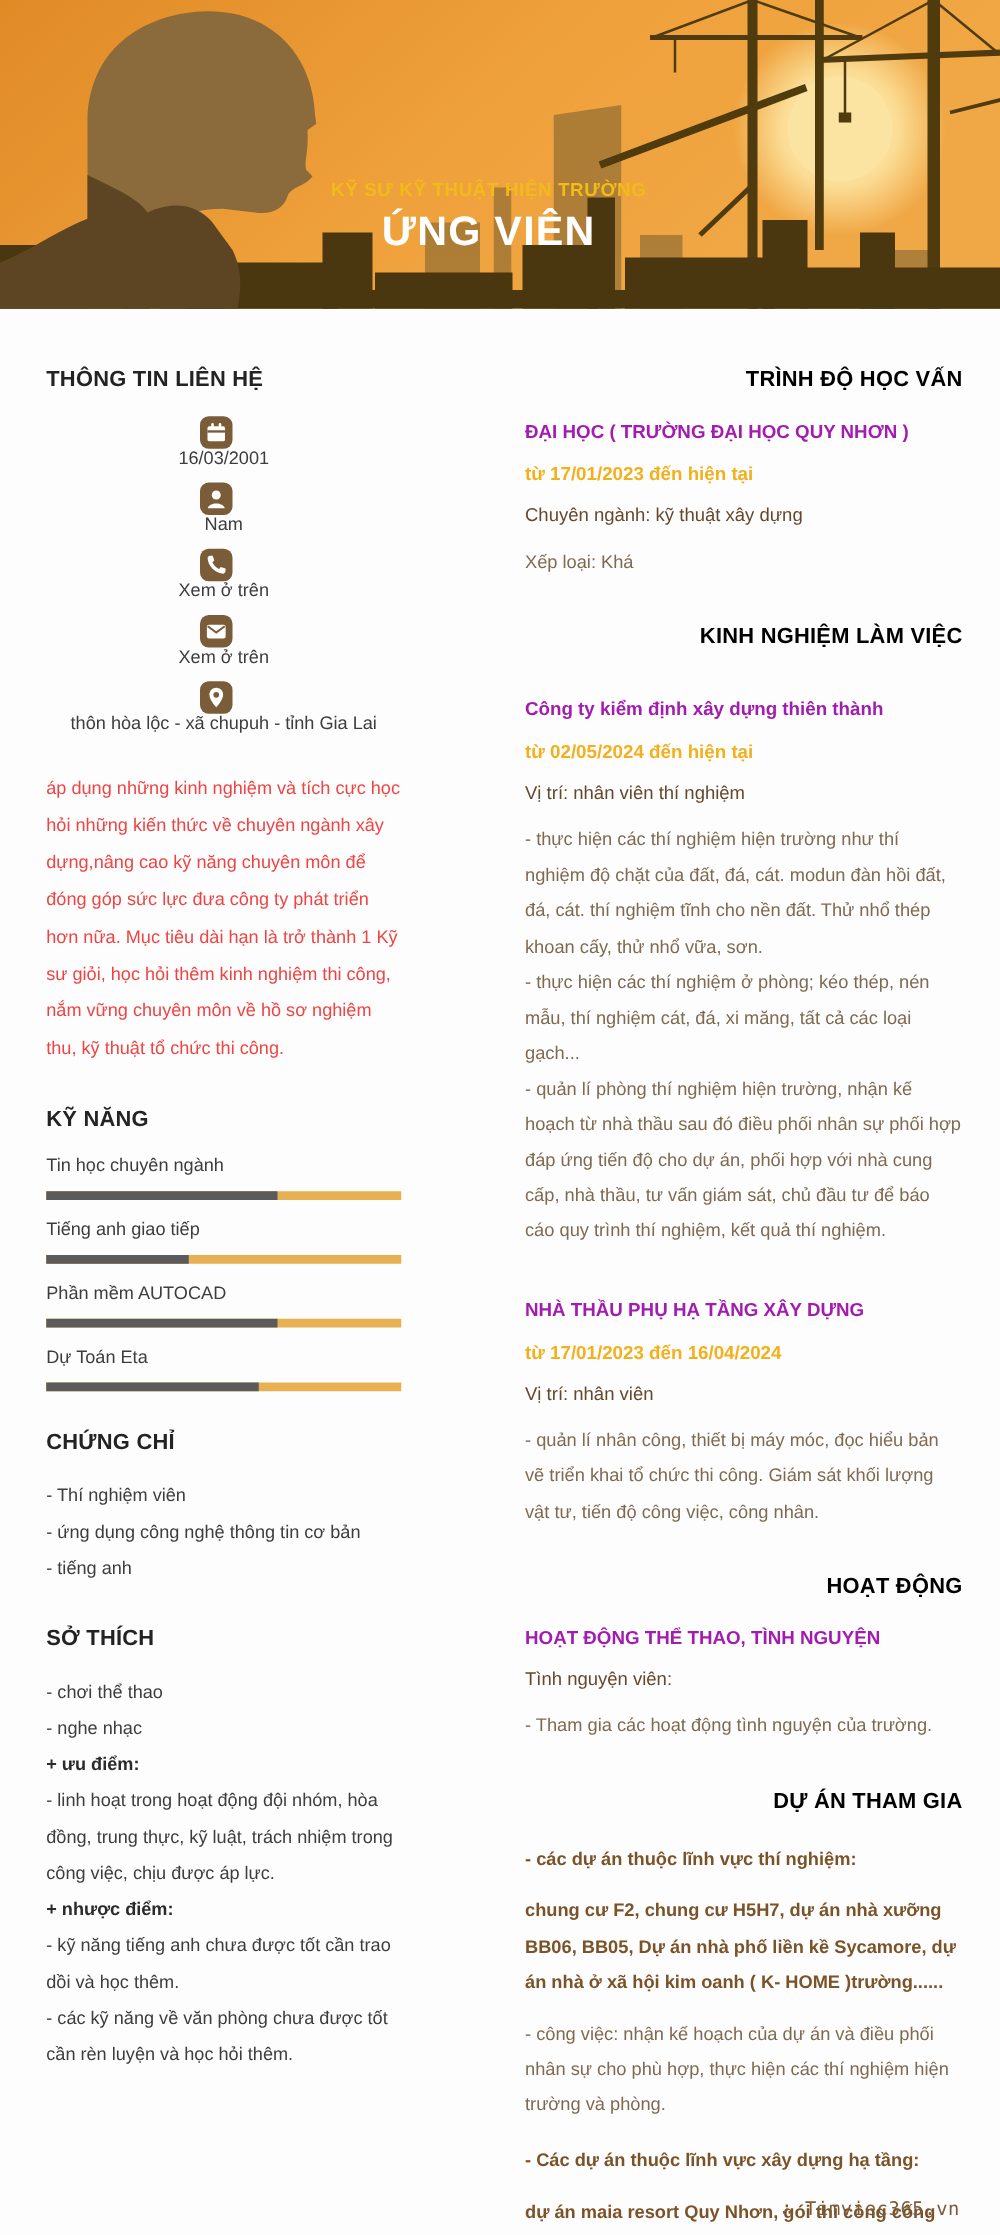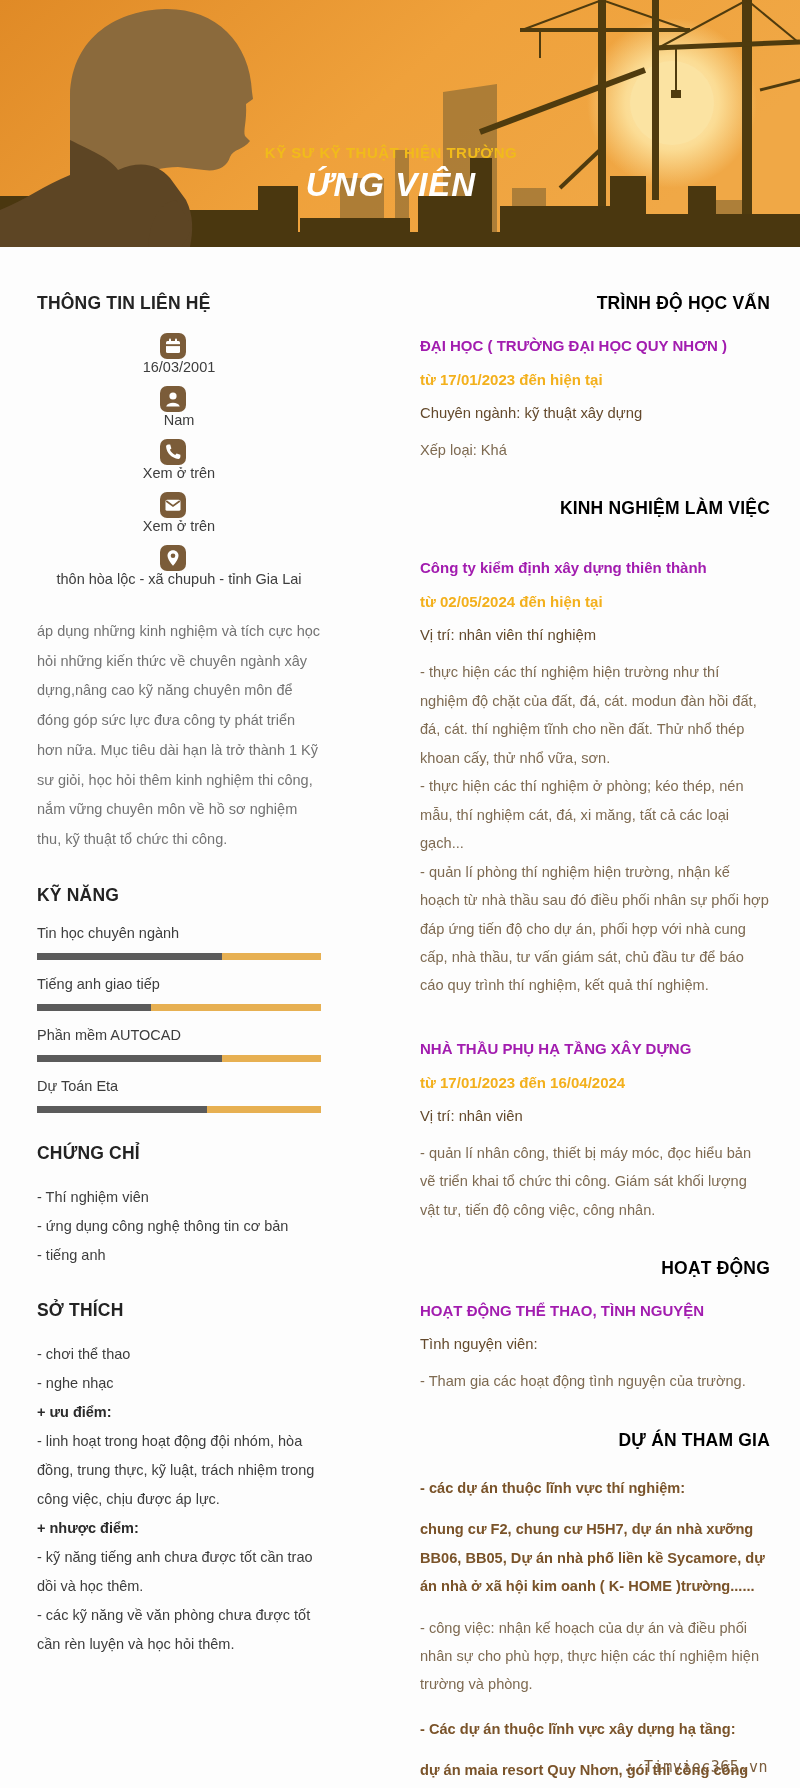--- a/index.html
+++ b/index.html
@@ -11,41 +11,41 @@
     -webkit-font-smoothing: antialiased;
   }
 
   
   .hero { position: relative; width: 800px; height: 247px; overflow: hidden; }
   .hero svg { display: block; }
   .hero-text {
     position: absolute; left: 0; right: 30px; top: 144px; text-align: center; margin-left: 12px;
   }
   .hero-sub { color:#F1BB1A; font-weight: bold; font-size: 15px; letter-spacing: .5px; }
-  .hero-title { color:#ffffff; font-weight: bold; font-size: 33px; letter-spacing: 1px; margin-top: 5px; font-style: italic; }
+  .hero-title { color:#ffffff; font-weight: bold; font-size: 33px; letter-spacing: 1px; margin-top: 5px; }
 
   
   .content { display: flex; padding: 46px 30px 0 37px; }
   .col-left  { width: 284px; flex: 0 0 284px; }
   .col-gap   { width: 99px; flex: 0 0 99px; }
   .col-right { width: 350px; flex: 0 0 350px; }
 
   
   .l-section { margin-bottom: 30px; }
   .l-title { font-size: 17.5px; font-weight: bold; color: #232323; letter-spacing: .2px; margin-bottom: 19px; }
 
   .c-row { display: flex; align-items: center; margin-bottom: 11px; flex-direction: column; }
   .c-icon {
     width: 26px; height: 26px; border-radius: 7px; background: #7B5C39;
     display: inline-flex; align-items: center; justify-content: center;
     margin-right: 12px; flex: 0 0 26px;
   }
   .c-text { font-size: 14.5px; color: #3d3d3d; }
 
-  .objective { font-size: 14.5px; color: #737373; line-height: 2.05; }
+  .objective { font-size: 14.5px; color: #ef4444; line-height: 2.05; }
 
   .skill { margin-bottom: 16px; }
   .skill-label { font-size: 14.5px; color: #3d3d3d; margin-bottom: 12px; }
   .skill-bar { width: 100%; height: 7px; background: #E7B052; }
   .skill-fill { height: 7px; background: #5B5B5B; }
 
   .plain-list div { font-size: 14.5px; color:#3d3d3d; line-height: 2.0; }
   .hobby-list div { font-size: 14.5px; color:#3d3d3d; line-height: 2.0; }
   .hobby-list .bold { font-weight: bold; color:#2b2b2b; }
 

